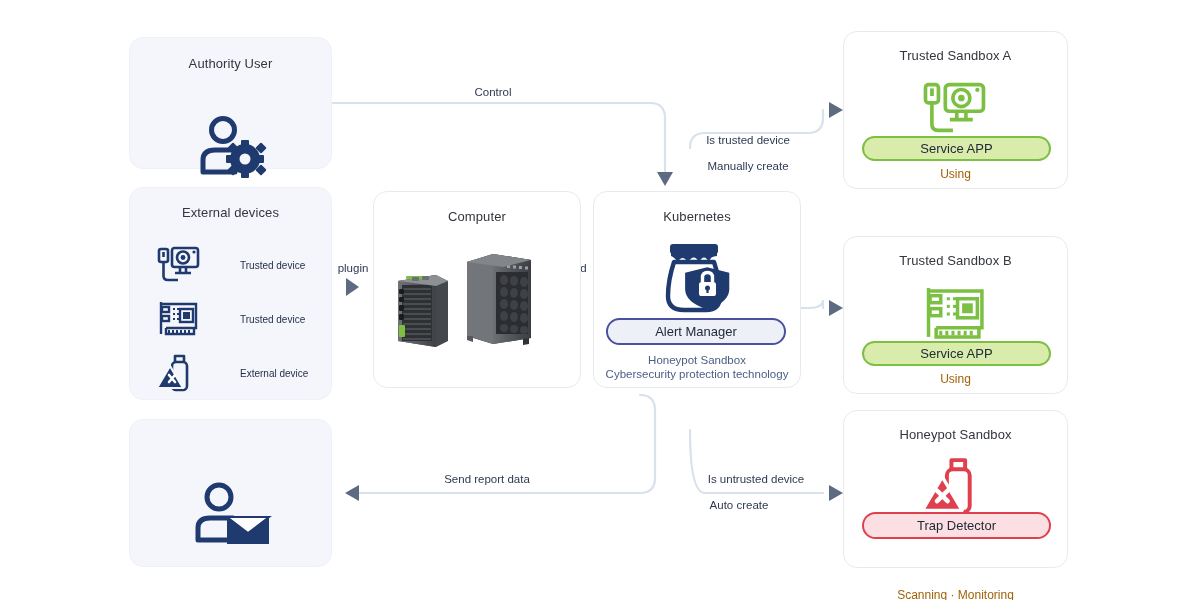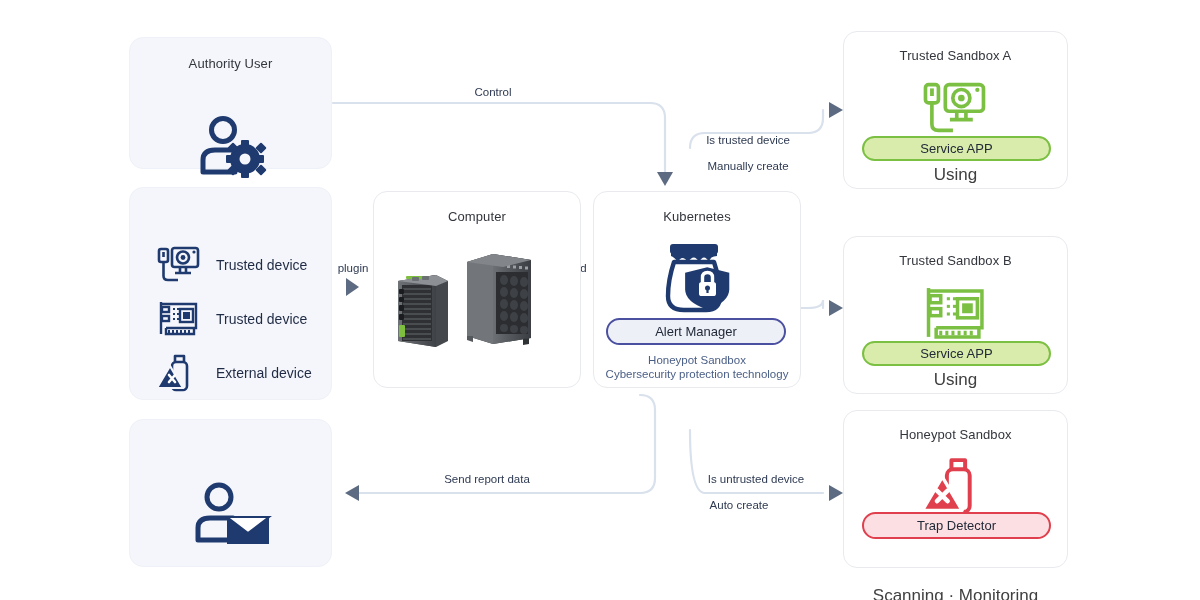--- a/index.html
+++ b/index.html
@@ -18,35 +18,35 @@
   .panel.tint{background:#f4f6fb;border:1px solid #eef1f7;}
   .panel.white{background:#ffffff;border:1px solid #e8eaee;}
 
   .panel-title{
     position:absolute;left:0;right:0;text-align:center;
     font-size:13px;color:#33363d;font-weight:400;letter-spacing:.1px;
   }
 
   
   .dev-row{position:absolute;display:flex;align-items:center;gap:14px;}
-  .dev-label{font-size:14px;color:#1f2a44;white-space:nowrap;}
+  .dev-label{font-size:10px;color:#1f2a44;white-space:nowrap;margin-left:24px;}
 
   
   .pill{
     position:absolute;box-sizing:border-box;border-radius:999px;
     display:flex;align-items:center;justify-content:center;
     font-size:13px;color:#222a38;
   }
   .pill.alert{background:#eef0f8;border:2px solid #4b50a0;}
   .pill.green{background:#d9ecab;border:2px solid #7cc043;}
   .pill.red{background:#fcdfe2;border:2px solid #e0404d;}
 
   .caption{
     position:absolute;left:0;right:0;text-align:center;
-    font-size:17px;color:#404040;line-height:15px;
+    font-size:12px;color:#a16207;line-height:15px;
   }
   .caption.k8s{color:#4a5e86;font-size:11.5px;line-height:14px;}
 
   
   .wlabel{
     position:absolute;font-size:11.5px;color:#2e3a52;white-space:nowrap;
   }
   .wlabel.c{transform:translateX(-50%);}
 
   
@@ -115,20 +115,21 @@
             <rect x="34" y="50" width="8" height="8" rx="1" transform="rotate(45 38 54)"></rect>
             <rect x="62" y="50" width="8" height="8" rx="1" transform="rotate(-45 66 54)"></rect>
           </g>
         </g>
         <circle cx="50" cy="43" r="5.5" fill="#f4f6fb"></circle>
       </svg>
     </div>
   </div>
 
   <div class="panel tint" style="left:129px;top:187px;width:203px;height:213px;">
+    <div class="panel-title" style="top:17px;">External devices</div>
 
     <div class="dev-row" style="left:26px;top:56px;">
       <span>
         <svg width="46" height="42" viewBox="0 0 46 42">
           <g fill="none" stroke="#1f3a6e" stroke-width="2.6">
             <rect x="3" y="5" width="9" height="13" rx="2"></rect>
             <path d="M7.5,18 L7.5,32 Q7.5,36 12,36 L22,36"></path>
             <rect x="16" y="4" width="26" height="19" rx="2.5"></rect>
             <circle cx="27" cy="13.5" r="6"></circle>
             <path d="M24,23 L24,28 M30,23 L30,28 M19,29 L35,29"></path>

